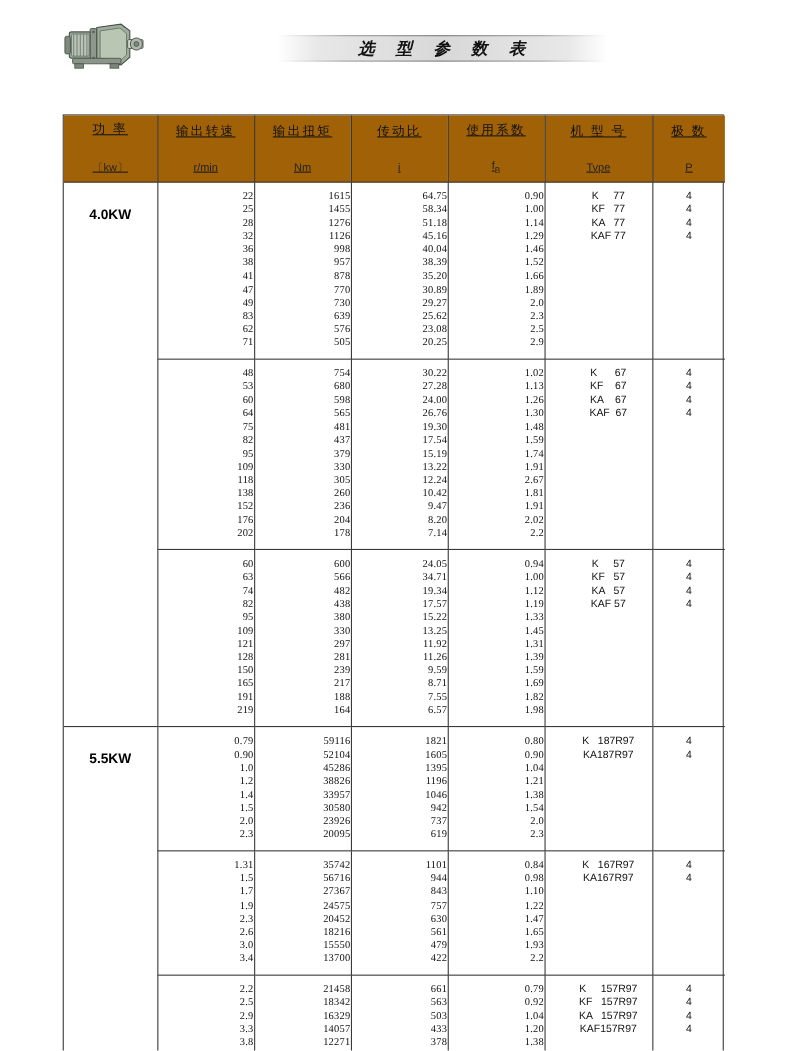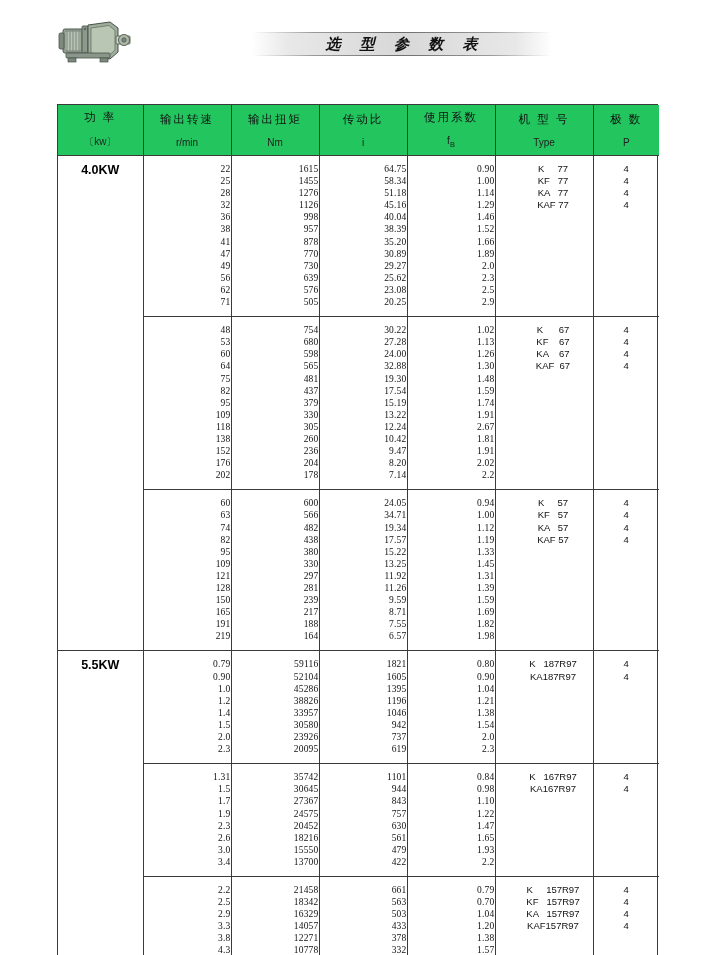--- a/index.html
+++ b/index.html
@@ -96,55 +96,56 @@
   table.spec col.c3 { width: 88px; }
   table.spec col.c4 { width: 88px; }
   table.spec col.c5 { width: 98px; }
   table.spec col.c6 { width: 66px; }
 
   thead th {
     border-right: 1px solid #3a3a3a;
     border-bottom: 1px solid #3a3a3a;
     padding: 5px 0 6px 0;
     font-weight: normal;
-    background: #22c55e;
+    background: #a16207;
     vertical-align: middle;
+    text-decoration: underline;
   }
   thead th:last-child { border-right: none; }
   .th-l1 {
     font-size: 11.5px;
     letter-spacing: 2px;
     color: #111;
     white-space: nowrap;
   }
   .th-l2 {
     font-size: 10px;
     color: #222;
-    margin-top: 10px;
+    margin-top: 20px;
     white-space: nowrap;
   }
   .th-l2 sub { font-size: 7.5px; }
 
   tbody td {
     border-right: 1px solid #3a3a3a;
     vertical-align: top;
     padding: 0;
   }
   tbody td:last-child { border-right: none; }
 
   tr.group > td { border-bottom: 1px solid #3a3a3a; }
   tr.group.last > td { border-bottom: none; }
 
   td.kw {
     text-align: center;
     vertical-align: top;
     font-size: 12.5px;
     font-weight: bold;
     color: #000;
-    padding-top: 7px;
+    padding-top: 22px;
   }
 
   .col-block {
     padding: 7px 0 8px 0;
     font-size: 9.5px;
     line-height: 12.1px;
     color: #111;
     text-align: right;
     font-family: Liberation Serif, serif;
   }
@@ -275,21 +276,21 @@
               <div class="col-block numeric">
                 <div>22</div>
                 <div>25</div>
                 <div>28</div>
                 <div>32</div>
                 <div>36</div>
                 <div>38</div>
                 <div>41</div>
                 <div>47</div>
                 <div>49</div>
-                <div>56</div>
+                <div>83</div>
                 <div>62</div>
                 <div>71</div>
               </div>
             </td>
             <td>
               <div class="col-block numeric">
                 <div>1615</div>
                 <div>1455</div>
                 <div>1276</div>
                 <div>1126</div>
@@ -385,21 +386,21 @@
                 <div>236</div>
                 <div>204</div>
                 <div>178</div>
               </div>
             </td>
             <td>
               <div class="col-block numeric">
                 <div>30.22</div>
                 <div>27.28</div>
                 <div>24.00</div>
-                <div>32.88</div>
+                <div>26.76</div>
                 <div>19.30</div>
                 <div>17.54</div>
                 <div>15.19</div>
                 <div>13.22</div>
                 <div>12.24</div>
                 <div>10.42</div>
                 <div>9.47</div>
                 <div>8.20</div>
                 <div>7.14</div>
               </div>
@@ -592,21 +593,21 @@
                 <div>1.9</div>
                 <div>2.3</div>
                 <div>2.6</div>
                 <div>3.0</div>
                 <div>3.4</div>
               </div>
             </td>
             <td>
               <div class="col-block numeric">
                 <div>35742</div>
-                <div>30645</div>
+                <div>56716</div>
                 <div>27367</div>
                 <div>24575</div>
                 <div>20452</div>
                 <div>18216</div>
                 <div>15550</div>
                 <div>13700</div>
               </div>
             </td>
             <td>
               <div class="col-block numeric">
@@ -672,21 +673,21 @@
                 <div>563</div>
                 <div>503</div>
                 <div>433</div>
                 <div>378</div>
                 <div>332</div>
               </div>
             </td>
             <td>
               <div class="col-block numeric">
                 <div>0.79</div>
-                <div>0.70</div>
+                <div>0.92</div>
                 <div>1.04</div>
                 <div>1.20</div>
                 <div>1.38</div>
                 <div>1.57</div>
               </div>
             </td>
             <td>
               <div class="type-block">
                 <div class="line">K     157R97</div>
                 <div class="line">KF   157R97</div>

